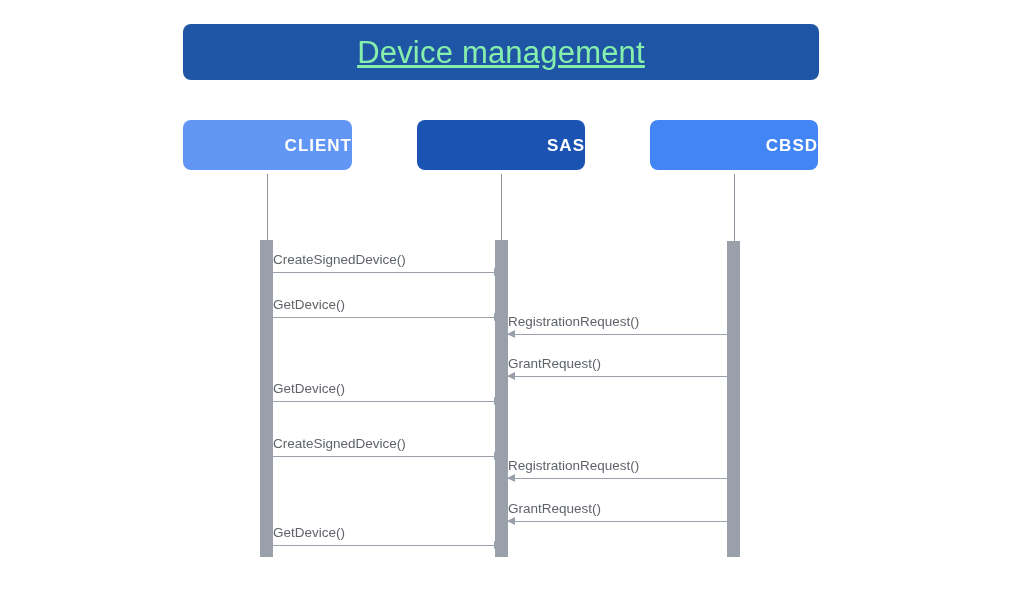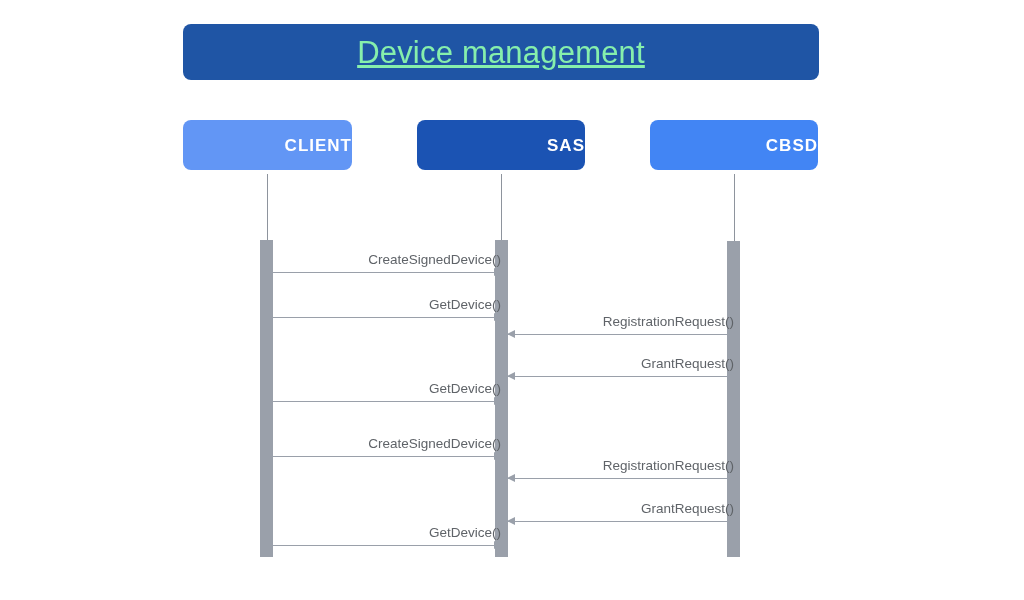--- a/index.html
+++ b/index.html
@@ -106,21 +106,21 @@
   }
   .message-arrow.left {
     left: -1px;
     border-right: 8px solid #9aa0aa;
   }
   .message-label {
     position: absolute;
     left: 0;
     width: 100%;
     bottom: 6px;
-    text-align: right;
+    text-align: left;
     color: #5f6368;
     font-size: 13.5px;
     line-height: 1;
     white-space: nowrap;
   }
 </style>
 </head>
 <body>
 
 <div id="diagram-canvas">

